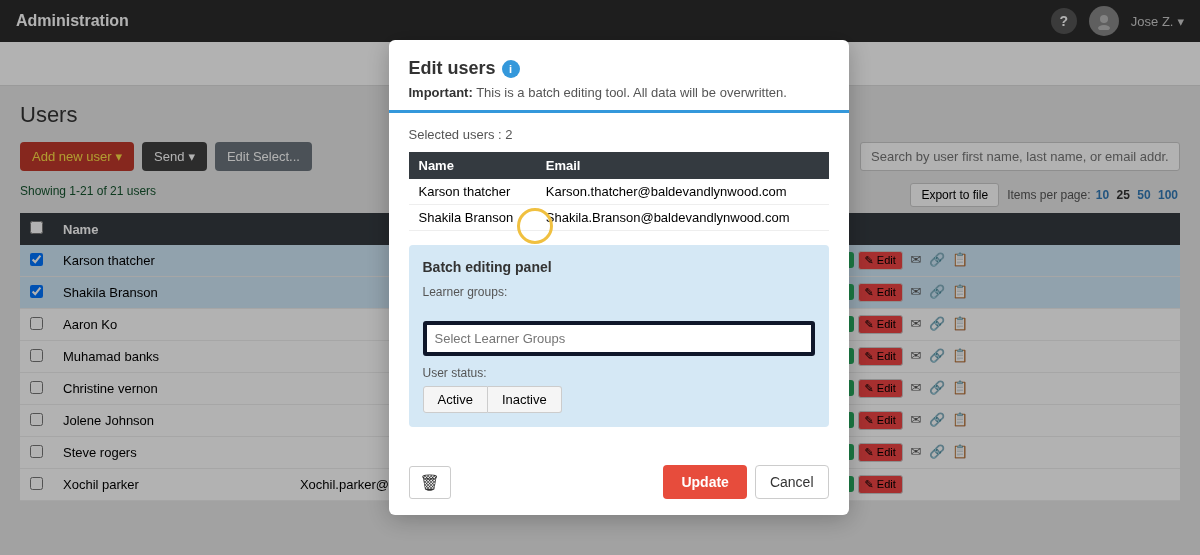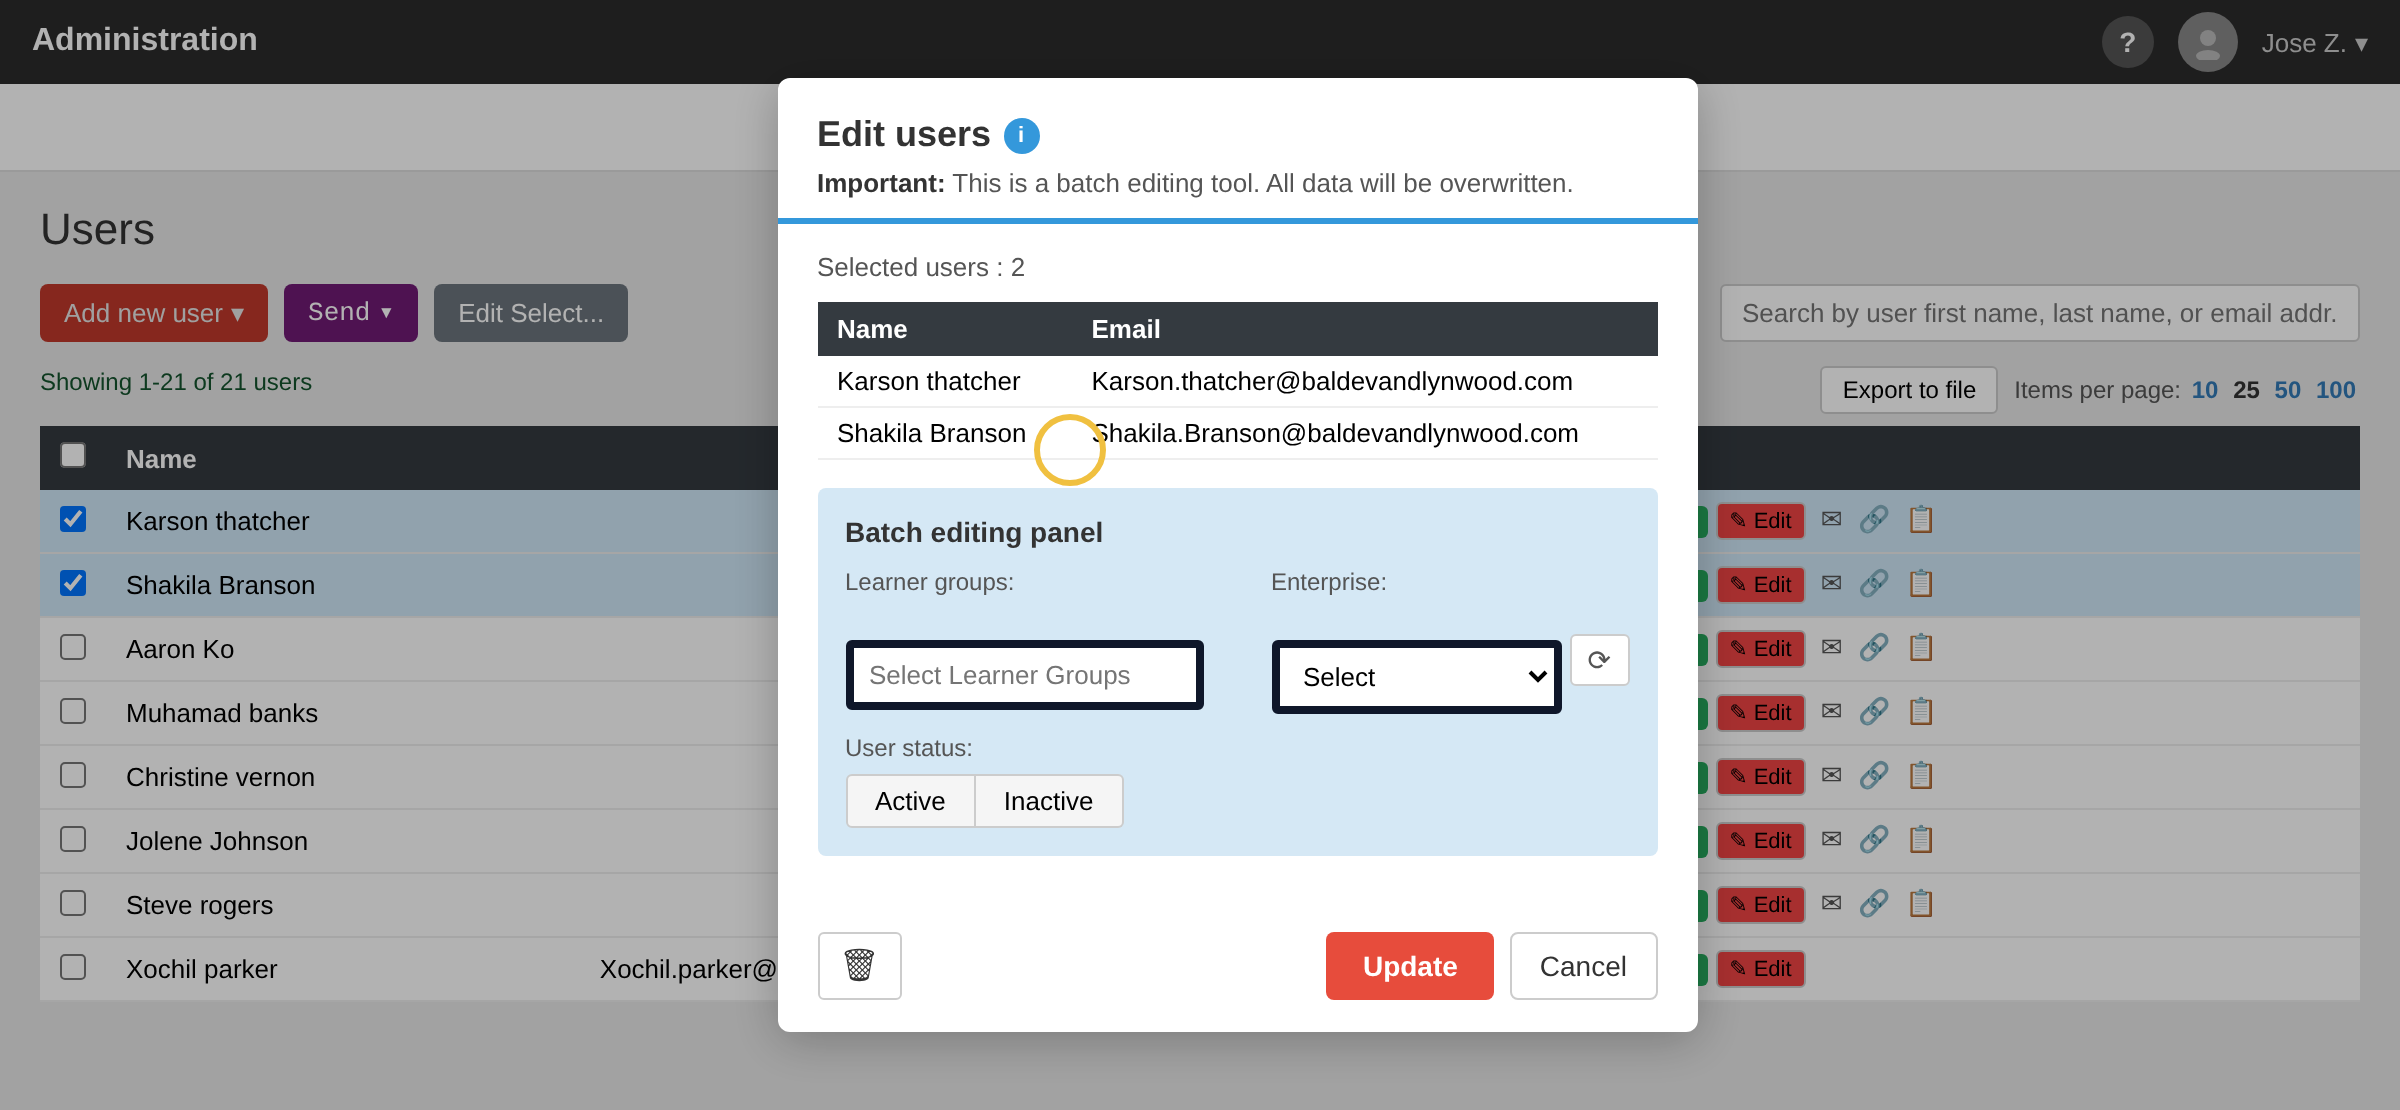--- a/index.html
+++ b/index.html
@@ -32,22 +32,22 @@
       gap: 32px;
     }
     .nav-item { color: #555; font-size: 14px; cursor: pointer; padding: 12px 4px; text-decoration: none; }
 
     
     .content { padding: 16px 20px; position: relative; }
     .page-title { font-size: 22px; font-weight: normal; color: #333; margin-bottom: 14px; }
 
     
     .toolbar { display: flex; align-items: center; gap: 8px; margin-bottom: 12px; }
-    .btn-orange { background: #c0392b; color: #e5e5e5; border: none; border-radius: 4px; padding: 7px 12px; font-size: 13px; cursor: pointer; display: flex; align-items: center; gap: 4px; }
-    .btn-gray { background: #701a75; color: #fff; border: none; border-radius: 4px; padding: 7px 12px; font-size: 13px; cursor: pointer; display: flex; gap: 4px; font-family: Liberation Mono, monospace; }
+    .btn-orange { background: #c0392b; color: #fde047; border: none; border-radius: 4px; padding: 7px 12px; font-size: 13px; cursor: pointer; display: flex; align-items: center; gap: 4px; }
+    .btn-gray { background: #404040; color: #fff; border: none; border-radius: 4px; padding: 7px 12px; font-size: 13px; cursor: pointer; display: flex; gap: 4px; }
     .btn-edit-sel { background: #6c757d; color: #fff; border: none; border-radius: 4px; padding: 7px 12px; font-size: 13px; cursor: pointer; }
 
     .showing-text { font-size: 12px; color: #14532d; margin-bottom: 8px; }
 
     
     .users-table { width: 100%; border-collapse: collapse; font-size: 13px; }
     .users-table th { background: #343a40; color: #fff; padding: 8px 10px; text-align: left; }
     .users-table td { background: #fff; padding: 6px 10px; border-bottom: 1px solid #eee; }
     .users-table tr.checked td { background: #d0e8f8; }
     .badge-active { background: #27ae60; color: #fff; border-radius: 3px; padding: 2px 7px; font-size: 11px; font-weight: bold; }
@@ -341,29 +341,20 @@
         </tbody>
       </table>
 
       <div class="batch-panel">
         <div class="batch-panel-title">Batch editing panel</div>
         <div class="batch-row">
           <div class="batch-col">
             <label>Learner groups:</label>
             <input type="text" placeholder="Select Learner Groups" style="">
           </div>
-          <div class="batch-col">
-            <label>Enterprise:</label>
-            <div class="enterprise-row">
-              <select>
-                <option>Select</option>
-              </select>
-              <button class="reset-btn">⟳</button>
-            </div>
-          </div>
         </div>
         <div class="status-row">
           <label>User status:</label>
           <div class="status-btns">
             <button class="status-btn">Active</button>
             <button class="status-btn">Inactive</button>
           </div>
         </div>
       </div>
     </div>

